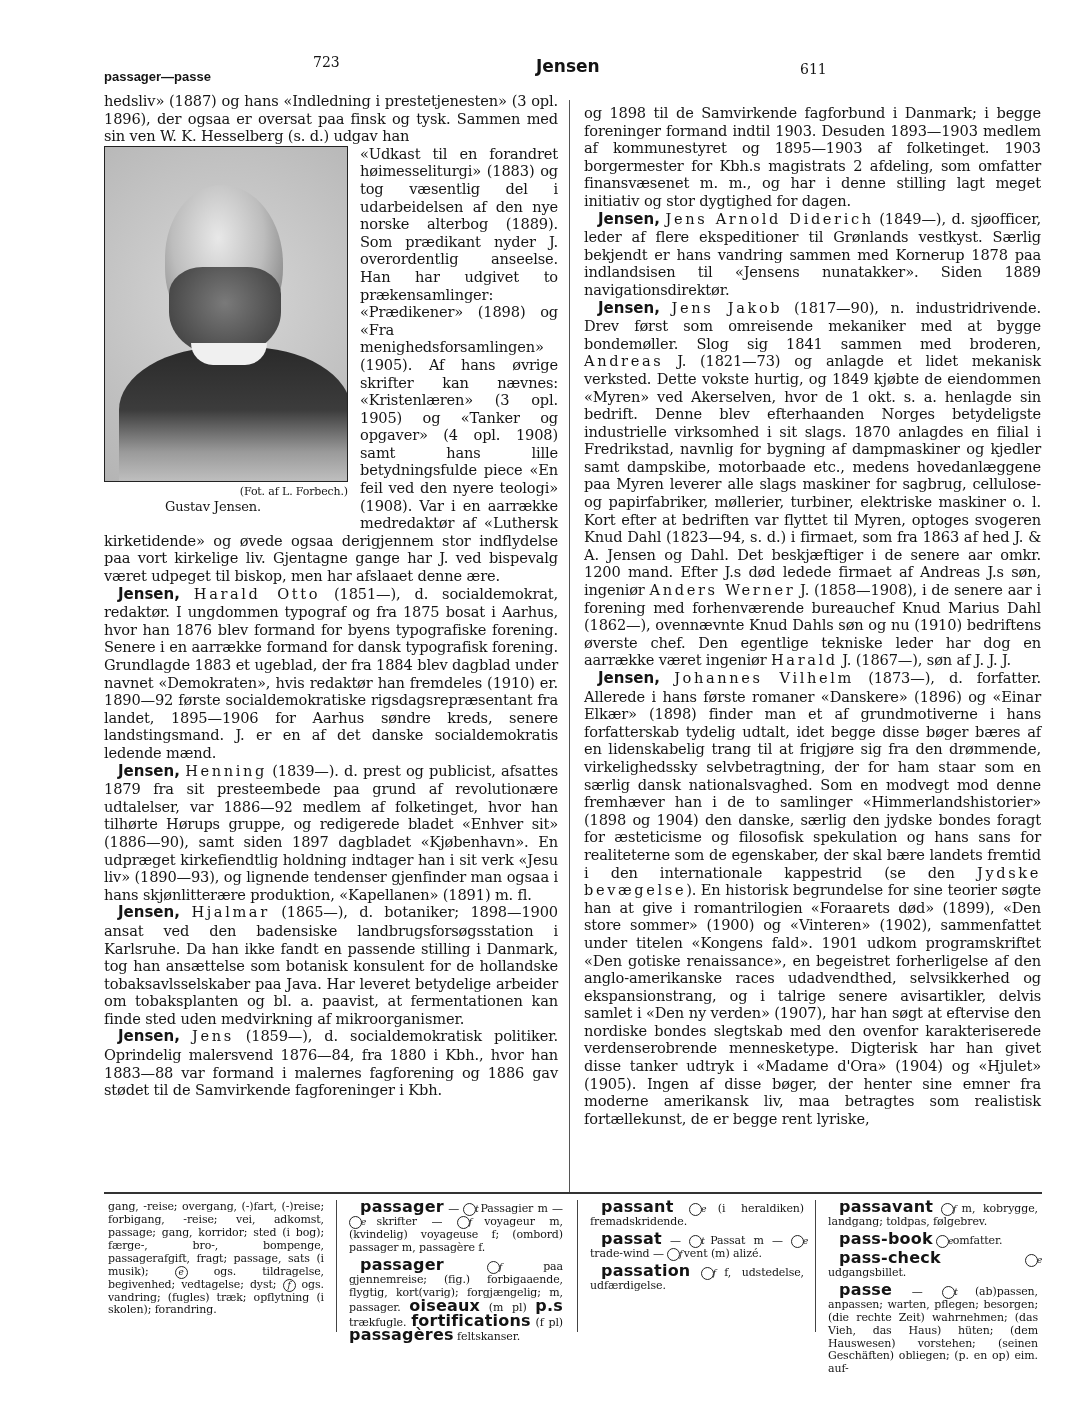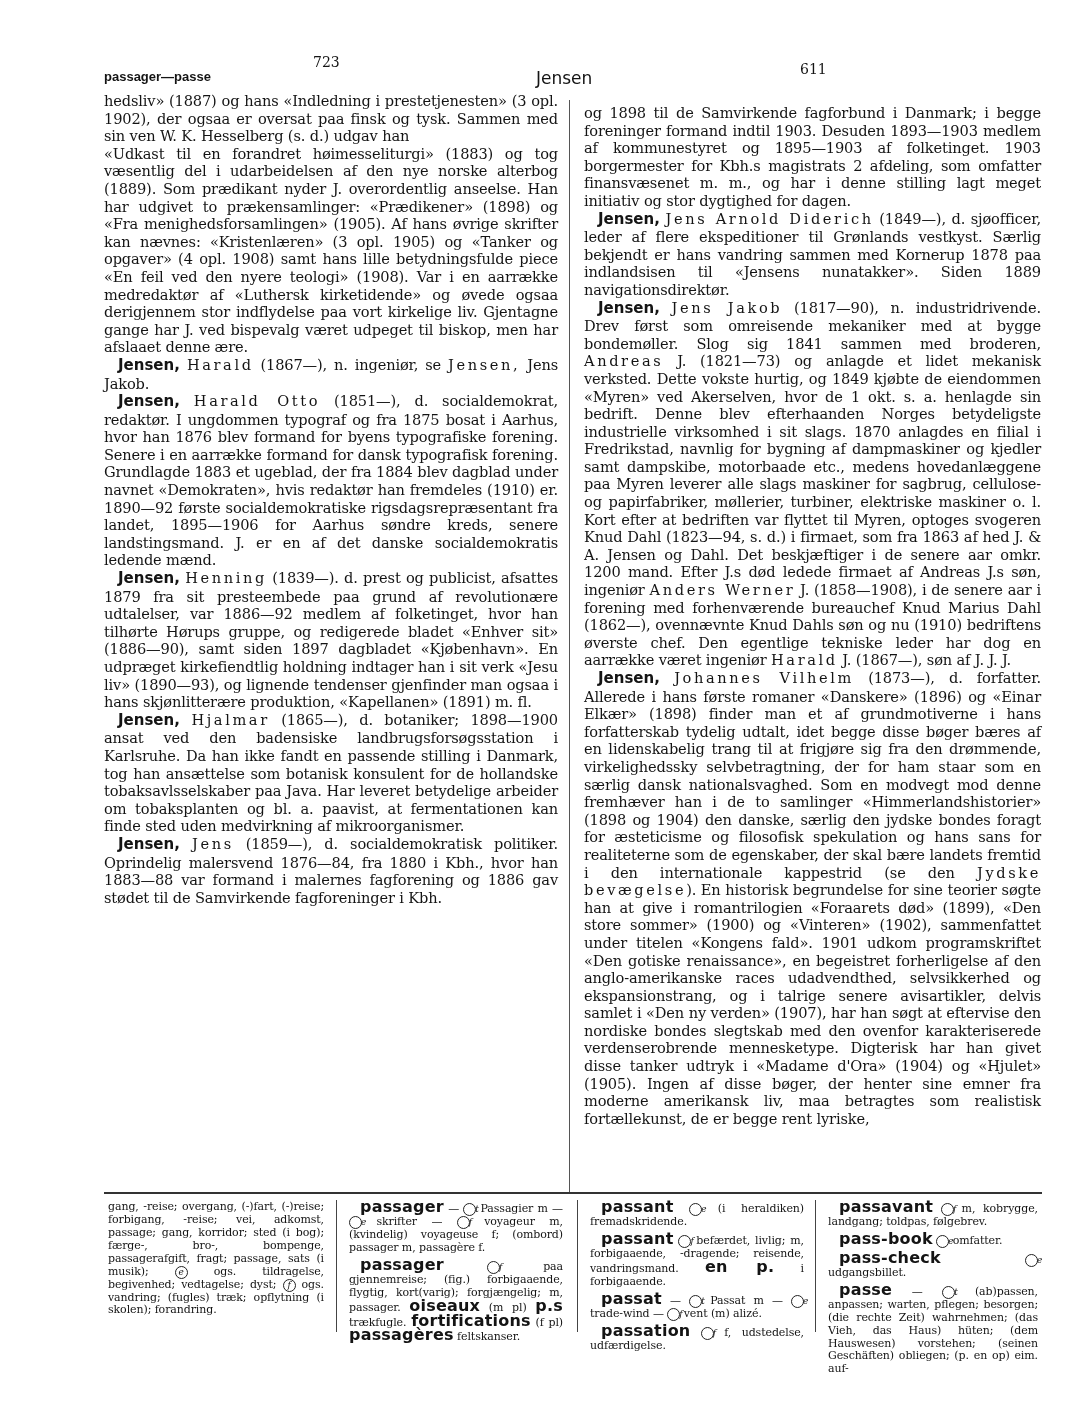--- a/index.html
+++ b/index.html
@@ -2,21 +2,21 @@
 <html><head>
 <meta charset="utf-8">
 <style>
   html, body { margin: 0; padding: 0; background: #ffffff; }
   body { width: 1080px; height: 1417px; position: relative; overflow: hidden; color: #141414;
          font-family: "DejaVu Serif", "Liberation Serif", serif; }
   .page { position: absolute; left: 0; top: 0; width: 1080px; height: 1417px; }
 
   .hdr-left { position: absolute; left: 104px; top: 69px; font-family: Liberation Sans, sans-serif; font-weight: bold; font-size: 13px; }
   .hdr-num-l { position: absolute; left: 313px; top: 54px; font-size: 14px; }
-  .hdr-center { position: absolute; left: 536px; top: 68px; font-family: "DejaVu Sans", sans-serif; font-weight: normal; font-size: 17px; }
+  .hdr-center { position: absolute; left: 536px; top: 56px; font-family: "DejaVu Sans", sans-serif; font-weight: bold; font-size: 17px; }
   .hdr-num-r { position: absolute; left: 800px; top: 61px; font-size: 14px; }
 
   .col { position: absolute; top: 92px; font-size: 14.6px; line-height: 17.6px; text-align: justify; letter-spacing: -0.15px; }
   .col-left { left: 104px; width: 454px; }
   .col-right { left: 584px; width: 457px; top: 104px; }
   .divider-v { position: absolute; left: 569px; top: 100px; width: 1px; height: 1092px; background: #555; }
 
   .col p { margin: 0; }
   .entry { text-indent: 14px; }
   .hw { font-family: "DejaVu Sans", sans-serif; font-weight: bold; font-size: 15px; letter-spacing: 0; }
@@ -52,24 +52,33 @@
 <body>
 
 <div class="page">
 
   <div class="hdr-left">passager—passe</div>
   <div class="hdr-num-l">723</div>
   <div class="hdr-center">Jensen</div>
   <div class="hdr-num-r">611</div>
 
   <div class="col col-left">
-    <p>hedsliv» (1887) og hans «Indledning i prestetjenesten» (3 opl. 1902), der ogsaa er oversat paa finsk og tysk. Sammen med sin ven W. K. Hesselberg (s. d.) udgav han</p>
+    <p>hedsliv» (1887) og hans «Indledning i prestetjenesten» (3 opl. 1896), der ogsaa er oversat paa finsk og tysk. Sammen med sin ven W. K. Hesselberg (s. d.) udgav han</p>
+    <div class="figure">
+      <div class="photo">
+        <div class="coat"></div>
+        <div class="head"></div>
+        <div class="beard"></div>
+        <div class="collar"></div>
+      </div>
+      <div class="cap-credit">(Fot. af L. Forbech.)</div>
+      <div class="cap-name">Gustav Jensen.</div>
+    </div>
     <p>«Udkast til en forandret høimesseliturgi» (1883) og tog væsentlig del i udarbeidelsen af den nye norske alterbog (1889). Som prædikant nyder J. overordentlig anseelse. Han har udgivet to prækensamlinger: «Prædikener» (1898) og «Fra menighedsforsamlingen» (1905). Af hans øvrige skrifter kan nævnes: «Kristenlæren» (3 opl. 1905) og «Tanker og opgaver» (4 opl. 1908) samt hans lille betydningsfulde piece «En feil ved den nyere teologi» (1908). Var i en aarrække medredaktør af «Luthersk kirketidende» og øvede ogsaa derigjennem stor indflydelse paa vort kirkelige liv. Gjentagne gange har J. ved bispevalg været udpeget til biskop, men har afslaaet denne ære.</p>
 
-    <p class="entry"><span class="hw">Jensen,</span> <span class="sp">Harald</span><span> (1867—), n. ingeniør, se </span><span class="sp">Jensen,</span><span> Jens Jakob.</span></p>
 
     <p class="entry"><span class="hw">Jensen,</span> <span class="sp">Harald Otto</span><span> (1851—), d. socialdemokrat, redaktør. I ungdommen typograf og fra 1875 bosat i Aarhus, hvor han 1876 blev formand for byens typografiske forening. Senere i en aarrække formand for dansk typografisk forening. Grundlagde 1883 et ugeblad, der fra 1884 blev dagblad under navnet «Demokraten», hvis redaktør han fremdeles (1910) er. 1890—92 første socialdemokratiske rigsdagsrepræsentant fra landet, 1895—1906 for Aarhus søndre kreds, senere landstingsmand. J. er en af det danske socialdemokratis ledende mænd.</span></p>
 
     <p class="entry"><span class="hw">Jensen,</span> <span class="sp">Henning</span><span> (1839—). d. prest og publicist, afsattes 1879 fra sit presteembede paa grund af revolutionære udtalelser, var 1886—92 medlem af folketinget, hvor han tilhørte Hørups gruppe, og redigerede bladet «Enhver sit» (1886—90), samt siden 1897 dagbladet «Kjøbenhavn». En udpræget kirkefiendtlig holdning indtager han i sit verk «Jesu liv» (1890—93), og lignende tendenser gjenfinder man ogsaa i hans skjønlitterære produktion, «Kapellanen» (1891) m. fl.</span></p>
 
     <p class="entry"><span class="hw">Jensen,</span> <span class="sp">Hjalmar</span><span> (1865—), d. botaniker; 1898—1900 ansat ved den badensiske landbrugsforsøgsstation i Karlsruhe. Da han ikke fandt en passende stilling i Danmark, tog han ansættelse som botanisk konsulent for de hollandske tobaksavlsselskaber paa Java. Har leveret betydelige arbeider om tobaksplanten og bl. a. paavist, at fermentationen kan finde sted uden medvirkning af mikroorganismer.</span></p>
 
     <p class="entry"><span class="hw">Jensen,</span> <span class="sp">Jens</span><span> (1859—), d. socialdemokratisk politiker. Oprindelig malersvend 1876—84, fra 1880 i Kbh., hvor han 1883—88 var formand i malernes fagforening og 1886 gav stødet til de Samvirkende fagforeninger i Kbh.</span></p>
   </div>
 
@@ -93,21 +102,20 @@
   <div class="bdiv" style="left:336px"></div>
 
   <div class="bottom b2">
     <p class="entry"><span class="bhw">passager</span> — <span class="circ">t</span><span> Passagier m — </span><span class="circ">e</span><span> skrifter — </span><span class="circ">f</span><span> voyageur m, (kvindelig) voyageuse f; (ombord) passager m, passagère f.</span></p>
     <p class="entry"><span class="bhw">passager</span> <span class="circ">f</span><span> paa gjennemreise; (fig.) forbigaaende, flygtig, kort(varig); forgjængelig; m, passager. </span><span class="bhw">oiseaux</span><span> (m pl) </span><span class="bhw">p.s</span><span> trækfugle. </span><span class="bhw">fortifications</span><span> (f pl) </span><span class="bhw">passagères</span><span> feltskanser.</span></p>
   </div>
   <div class="bdiv" style="left:577px"></div>
 
   <div class="bottom b3">
     <p class="entry"><span class="bhw">passant</span> <span class="circ">e</span><span> (i heraldiken) fremadskridende.</span></p>
-    <p class="entry"><span class="bhw">passant</span> <span class="circ">f</span><span> befærdet, livlig; m, forbigaaende, -dragende; reisende, vandringsmand. </span><span class="bhw">en p.</span><span> i forbigaaende.</span></p>
     <p class="entry"><span class="bhw">passat</span> — <span class="circ">t</span><span> Passat m — </span><span class="circ">e</span><span> trade-wind — </span><span class="circ">f</span><span> vent (m) alizé.</span></p>
     <p class="entry"><span class="bhw">passation</span> <span class="circ">f</span><span> f, udstedelse, udfærdigelse.</span></p>
   </div>
   <div class="bdiv" style="left:815px"></div>
 
   <div class="bottom b4">
     <p class="entry"><span class="bhw">passavant</span> <span class="circ">f</span><span> m, kobrygge, landgang; toldpas, følgebrev.</span></p>
     <p class="entry"><span class="bhw">pass-book</span> <span class="circ">e</span><span> omfatter.</span></p>
     <p class="entry"><span class="bhw">pass-check</span> <span class="circ">e</span><span> udgangsbillet.</span></p>
     <p class="entry"><span class="bhw">passe</span> — <span class="circ">t</span><span> (ab)passen, anpassen; warten, pflegen; besorgen; (die rechte Zeit) wahrnehmen; (das Vieh, das Haus) hüten; (dem Hauswesen) vorstehen; (seinen Geschäften) obliegen; (p. en op) eim. auf-</span></p>

